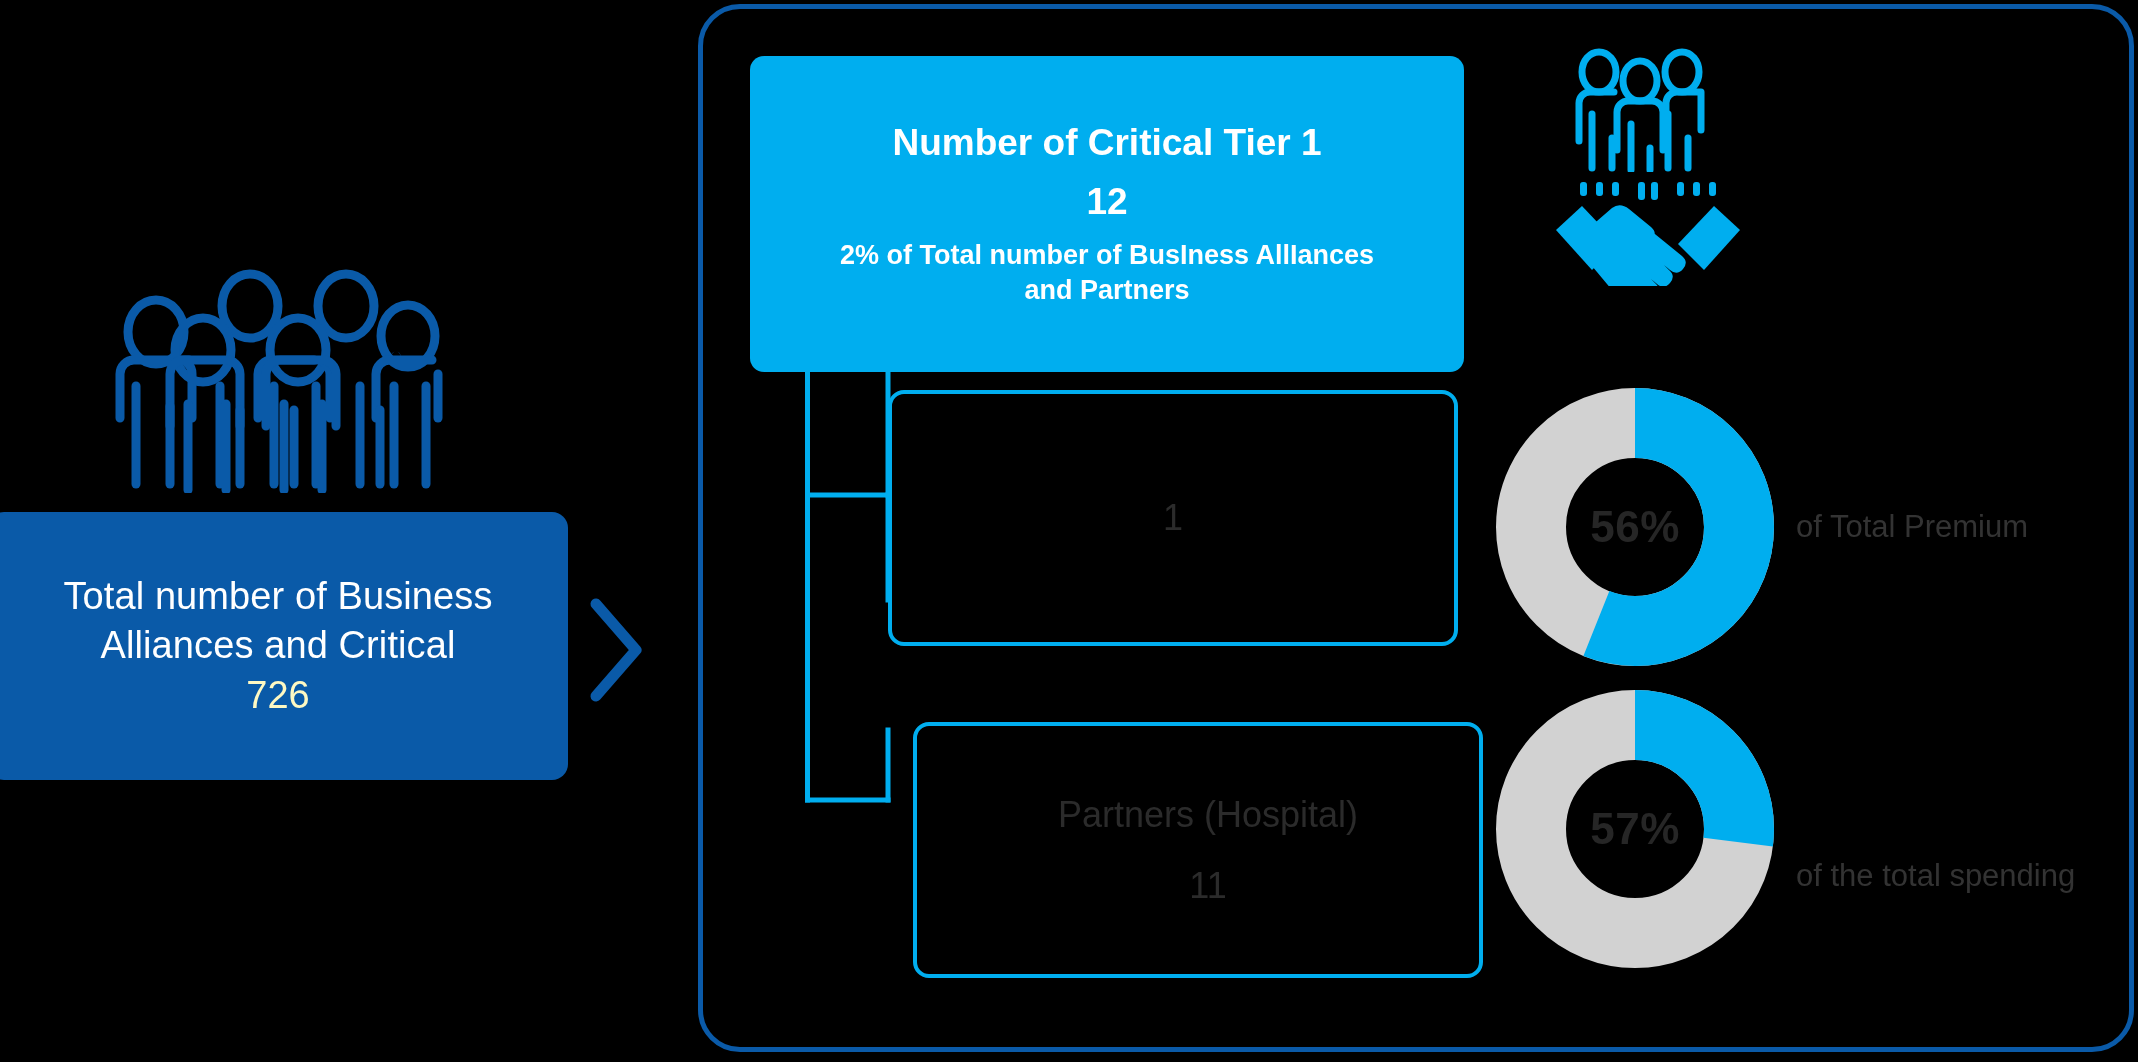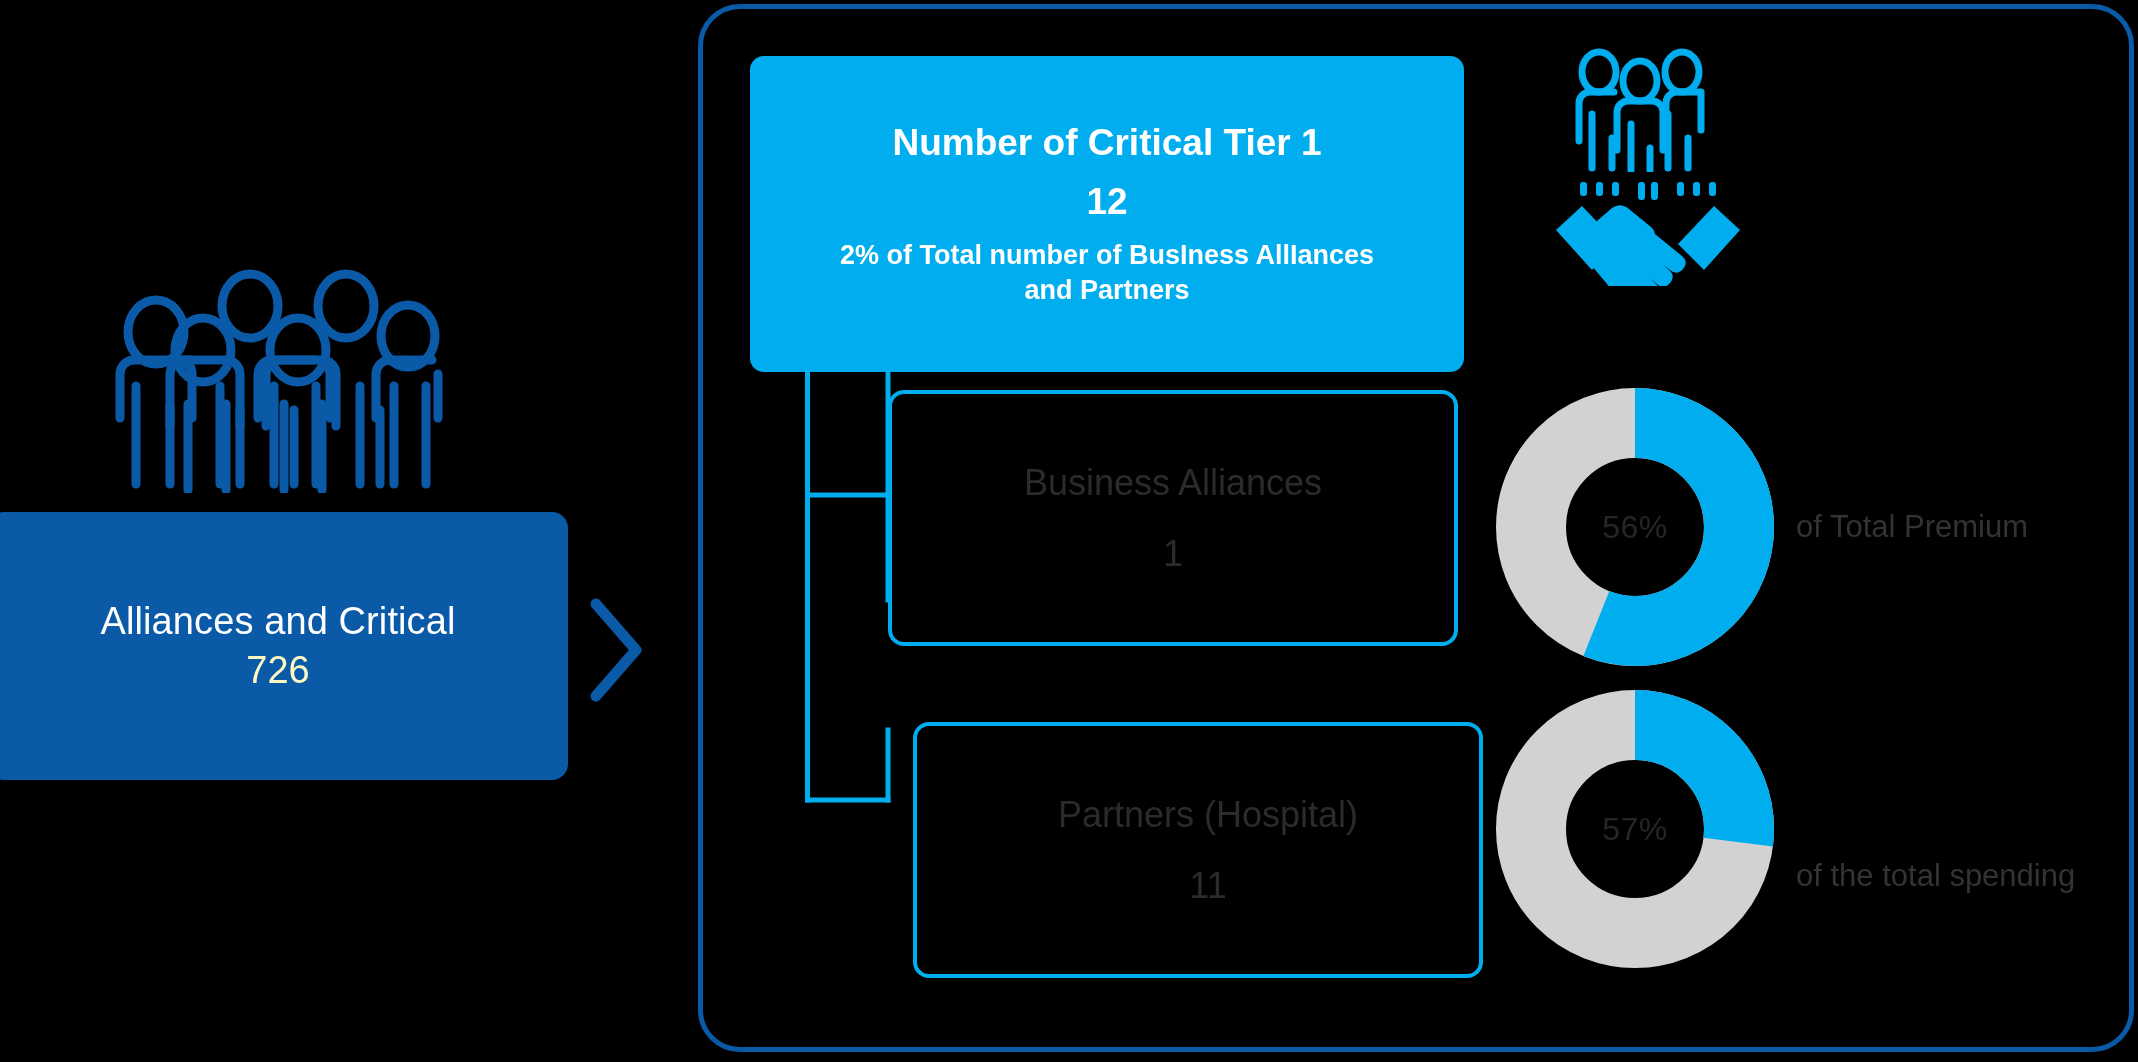--- a/index.html
+++ b/index.html
@@ -181,22 +181,22 @@
   }
   #donut-premium  { left: 1496px; top: 388px; }
   #donut-spending { left: 1496px; top: 690px; }
   .donut-center-label {
     position: absolute;
     left: 0; top: 0; right: 0; bottom: 0;
     display: flex;
     align-items: center;
     justify-content: center;
     color: #262626;
-    font-size: 32px;
-    font-weight: normal;
+    font-size: 44px;
+    font-weight: bold;
     letter-spacing: 0.5px;
     text-align: center;
   }
 
   .donut-caption {
     position: absolute;
     color: #333333;
     font-size: 31px;
     line-height: 1.2;
     white-space: nowrap;
@@ -244,20 +244,21 @@
       <path d="M318 128 v98"></path>
 
       <path d="M80 146 v86"></path>
         <path d="M118 146 v86"></path>
       <path d="M176 146 v86"></path>
         <path d="M214 146 v86"></path>
     </svg>
   </div>
 
   <div id="total-card">
+    <div class="tc-line">Total number of Business</div>
     <div class="tc-line">Alliances and Critical</div>
     <div class="tc-value">726</div>
   </div>
 
   <div id="chevron-arrow">
     <svg viewBox="0 0 56 108" width="56" height="108" fill="none" stroke="#0A5AA8" stroke-width="11" stroke-linecap="round" stroke-linejoin="round">
       <polyline points="8,8 48,54 8,100"></polyline>
     </svg>
   </div>
 
@@ -318,21 +319,20 @@
       <path d="M118 195 V-4"></path>
 
       <path d="M118 195 V300"></path>
 
       <path d="M37.5 500 H118"></path>
       <path d="M118 500 V430"></path>
     </svg>
   </div>
 
   <div class="sub-box" id="box-alliances">
-    <div class="sb-label">Business Alliances</div>
     <div class="sb-value">1</div>
   </div>
 
   <div class="sub-box" id="box-partners">
     <div class="sb-label">Partners (Hospital)</div>
     <div class="sb-value">11</div>
   </div>
 
   <div class="donut-wrap" id="donut-premium">
     <svg viewBox="0 0 278 278" width="278" height="278">

